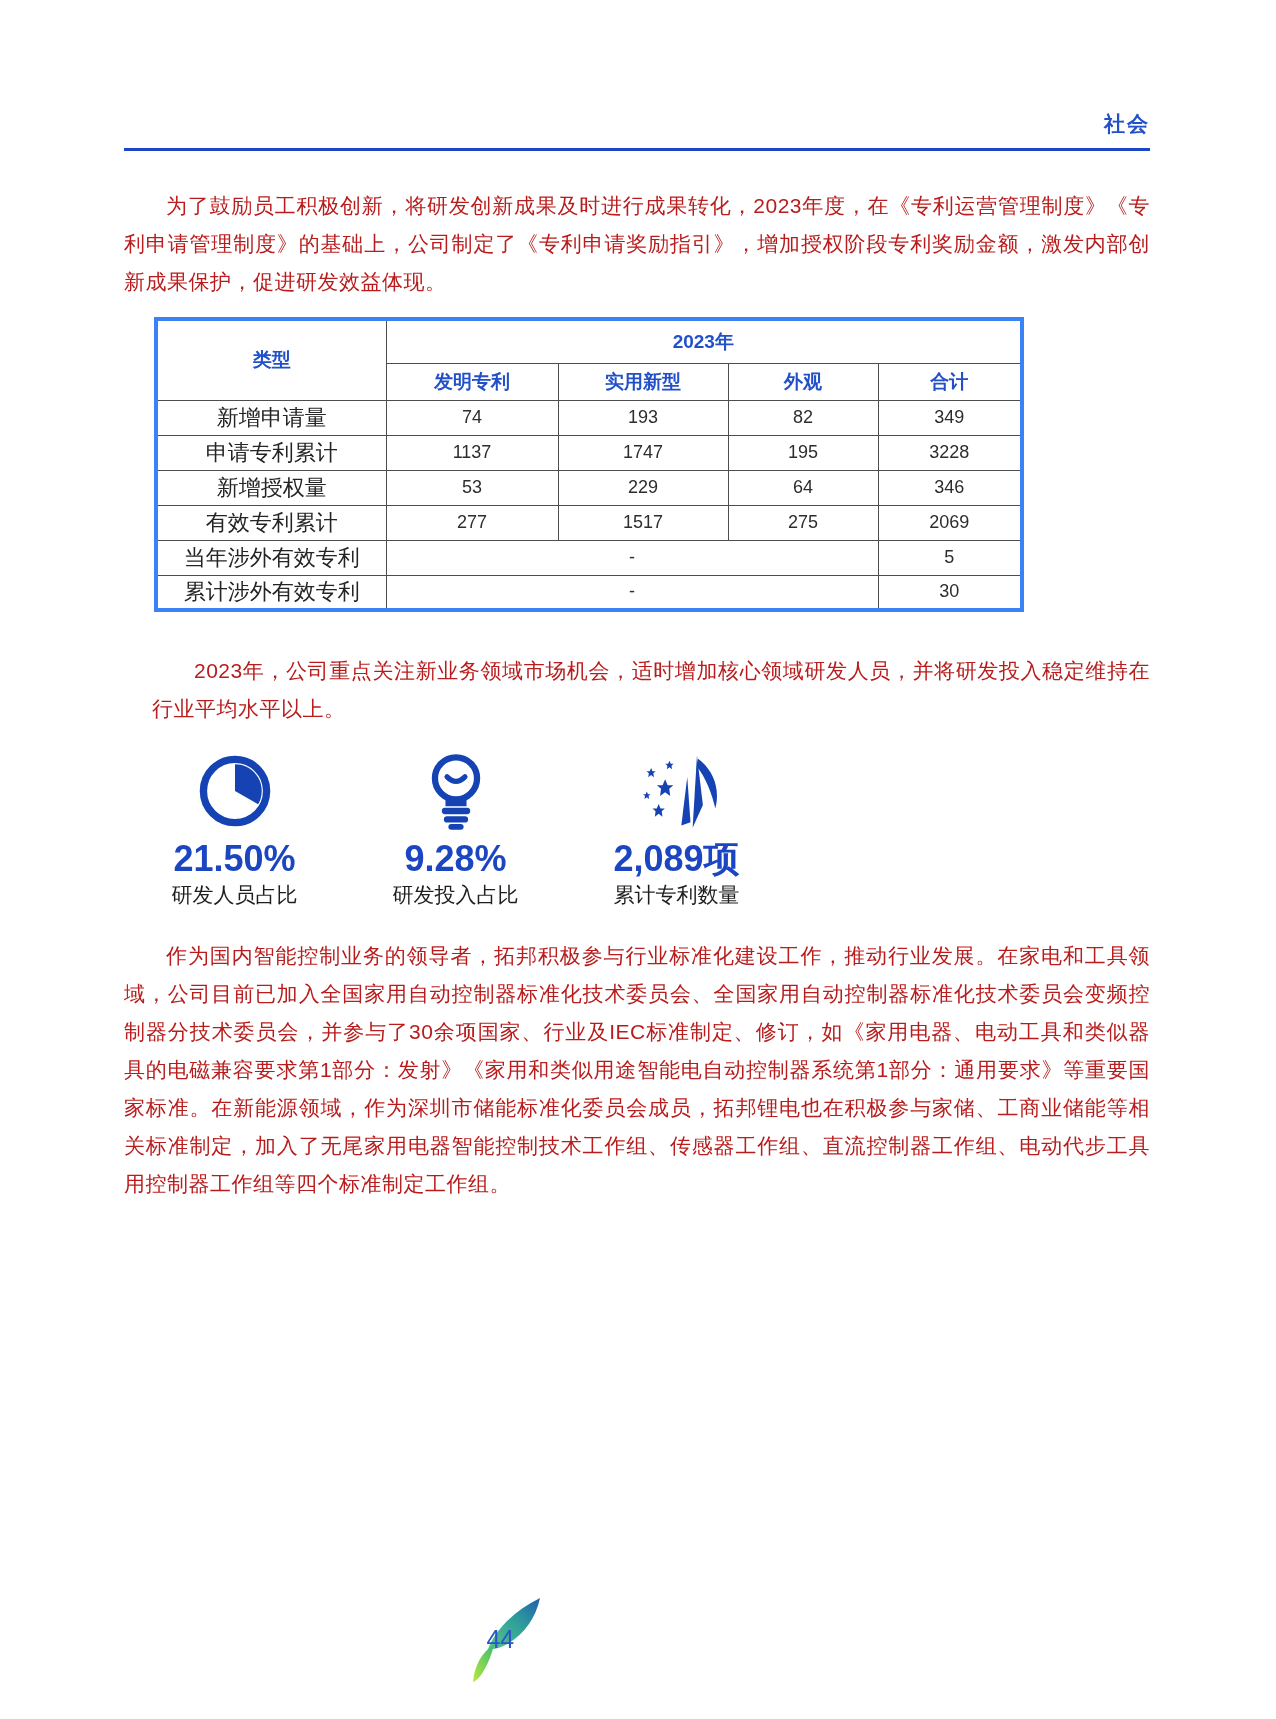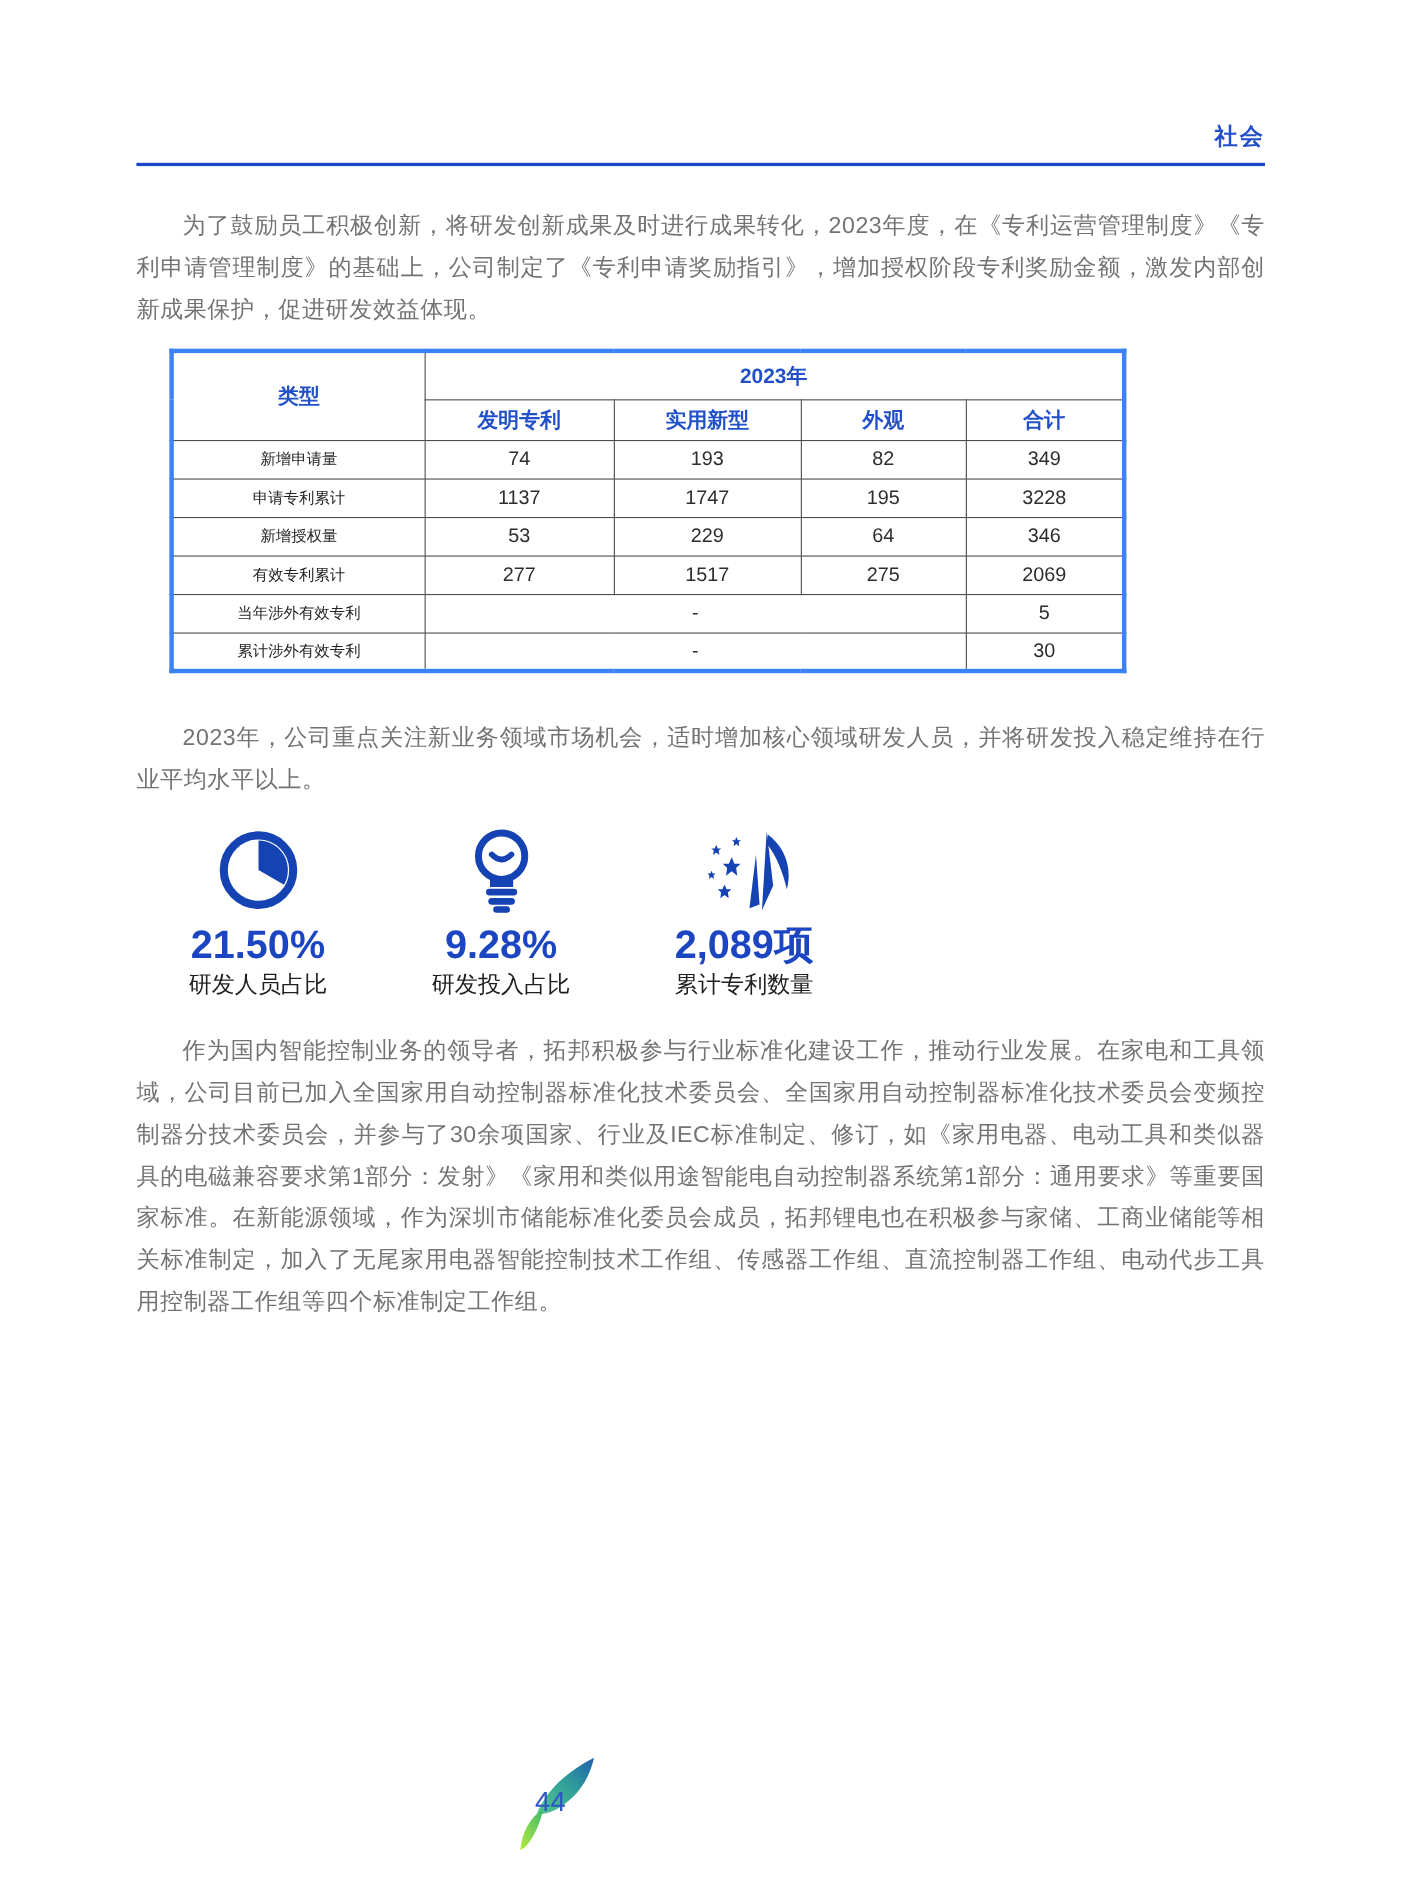--- a/index.html
+++ b/index.html
@@ -11,39 +11,39 @@
   .section-label{
     position:absolute;top:110px;right:126px;
     color:#2150c8;font-size:21px;font-weight:700;letter-spacing:2px;
   }
   .header-rule{
     position:absolute;top:148px;left:124px;right:126px;
     border-top:3px solid #1b46c8;height:0;
   }
   .main{position:absolute;top:187px;left:124px;width:1026px;}
   .para{
-    font-size:21px;line-height:38px;color:#737373;margin:0;
+    font-size:21px;line-height:38px;color:#b91c1c;margin:0;
     text-align:justify;text-indent:2em;letter-spacing:0.5px;
   }
   
   .patent-table{
     border-collapse:collapse;table-layout:fixed;
     width:866px;margin:16px 0 0 30px;
     border:4px solid #3b82f6;
   }
   .patent-table th,.patent-table td{
     border:1px solid #4d4d4d;text-align:center;vertical-align:middle;
     padding:0;font-weight:normal;
   }
   .patent-table .hdr{color:#2150c8;font-weight:700;font-size:19px;}
   .row-year{height:44px;}
   .row-sub{height:37px;}
   .row-data{height:35px;}
   .row-data td{font-size:18px;color:#2d2d2d;}
-  .row-data td.rowlabel{font-size:14px;color:#242424;font-weight:500;}
+  .row-data td.rowlabel{font-size:22px;color:#242424;font-weight:500;}
   
   .stats{display:flex;margin-top:15px;width:884px;}
   .stat{width:221px;display:flex;flex-direction:column;align-items:center;}
   .stat-icon-box{height:88px;display:flex;align-items:flex-end;justify-content:center;}
   .stat-value{
     margin-top:8px;font-size:36px;line-height:40px;font-weight:700;
     color:#1c45c2;white-space:nowrap;
   }
   .stat-label{margin-top:2px;font-size:21px;color:#1e1e1e;font-weight:500;}
   .p3{margin-top:28px;}
@@ -119,21 +119,21 @@
       <td>5</td>
     </tr>
     <tr class="row-data">
       <td class="rowlabel">累计涉外有效专利</td>
       <td colspan="3">-</td>
       <td>30</td>
     </tr>
   </tbody>
     </table>
 
-  <p class="para" style="margin-top:40px;">2023年，公司重点关注新业务领域市场机会，适时增加核心领域研发人员，并将研发投入稳定维持在行业平均水平以上。</p>
+  <p class="para" style="margin-top:40px;margin-left:28px;">2023年，公司重点关注新业务领域市场机会，适时增加核心领域研发人员，并将研发投入稳定维持在行业平均水平以上。</p>
 
   <div class="stats">
 
 
     <div class="stat">
       <div class="stat-icon-box">
         <svg width="80" height="80" viewBox="0 0 76 76">
           <circle cx="38" cy="38" r="30" fill="none" stroke="#1543b4" stroke-width="7"></circle>
           <path d="M38,38 L38,12.5 A25.5,25.5 0 0 1 60,50.7 Z" fill="#1543b4"></path>
         </svg>

